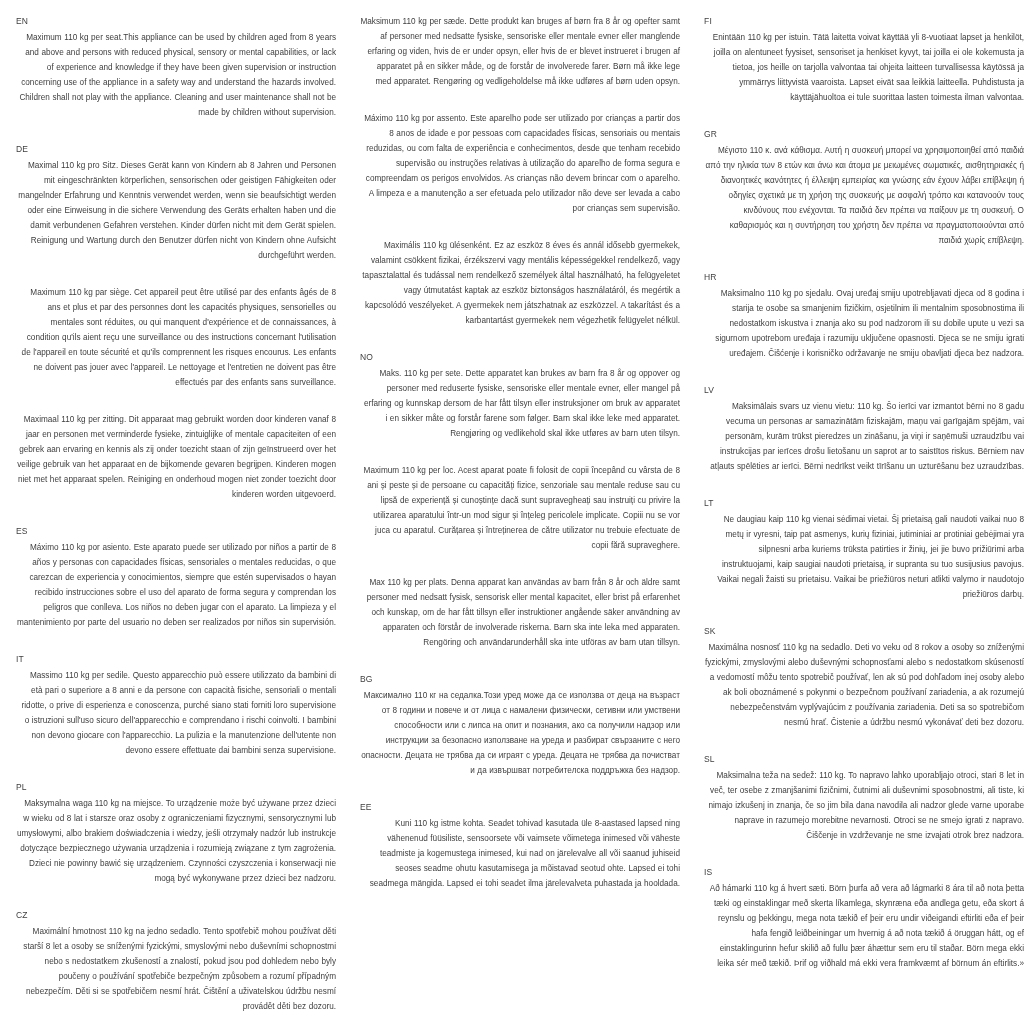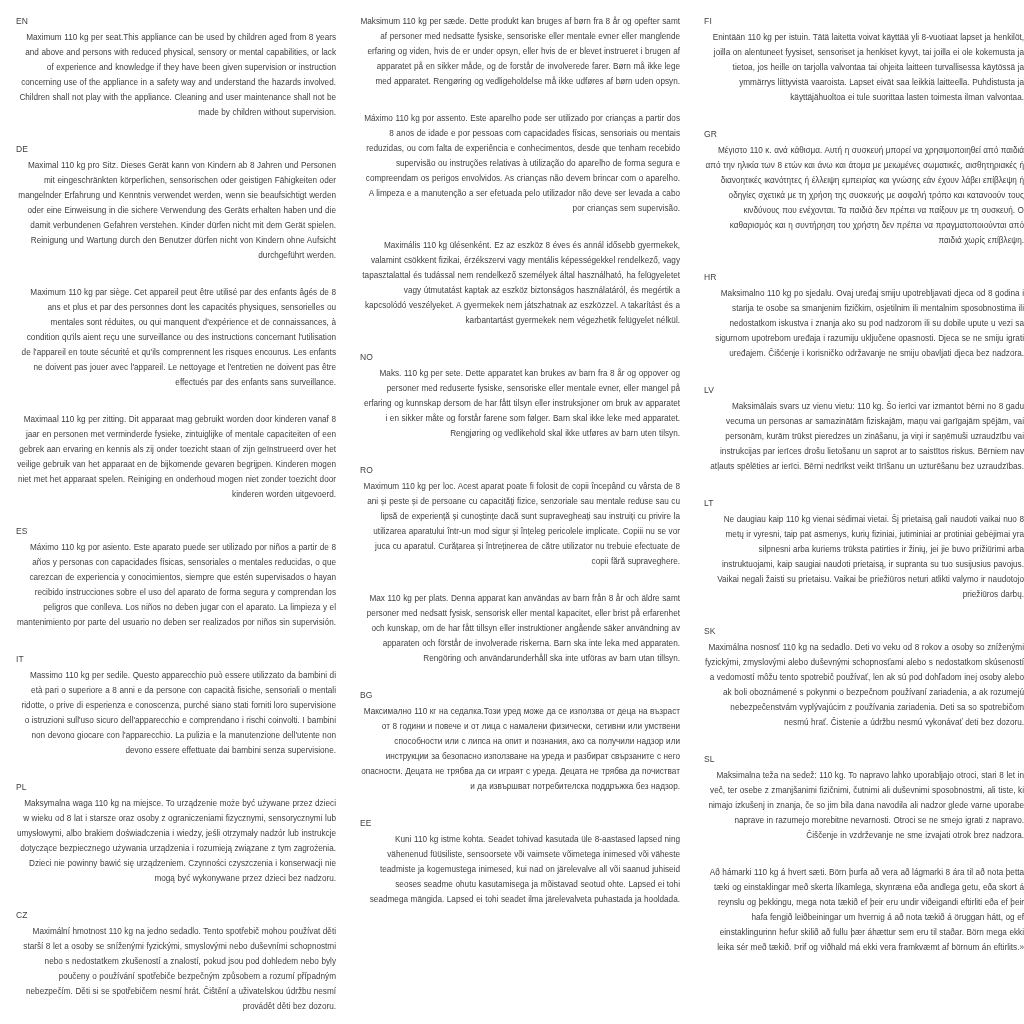--- a/index.html
+++ b/index.html
@@ -87,21 +87,20 @@
         <p class="lang-text">Máximo 110 kg por assento. Este aparelho pode ser utilizado por crianças a partir dos 8 anos de idade e por pessoas com capacidades físicas, sensoriais ou mentais reduzidas, ou com falta de experiência e conhecimentos, desde que tenham recebido supervisão ou instruções relativas à utilização do aparelho de forma segura e compreendam os perigos envolvidos. As crianças não devem brincar com o aparelho. A limpeza e a manutenção a ser efetuada pelo utilizador não deve ser levada a cabo por crianças sem supervisão.</p>
       </div>
       <div class="section">
         <p class="lang-text">Maximális 110 kg ülésenként. Ez az eszköz 8 éves és annál idősebb gyermekek, valamint csökkent fizikai, érzékszervi vagy mentális képességekkel rendelkező, vagy tapasztalattal és tudással nem rendelkező személyek által használható, ha felügyeletet vagy útmutatást kaptak az eszköz biztonságos használatáról, és megértik a kapcsolódó veszélyeket. A gyermekek nem játszhatnak az eszközzel. A takarítást és a karbantartást gyermekek nem végezhetik felügyelet nélkül.</p>
       </div>
       <div class="section">
         <div class="lang-code">NO</div>
         <p class="lang-text">Maks. 110 kg per sete. Dette apparatet kan brukes av barn fra 8 år og oppover og personer med reduserte fysiske, sensoriske eller mentale evner, eller mangel på erfaring og kunnskap dersom de har fått tilsyn eller instruksjoner om bruk av apparatet i en sikker måte og forstår farene som følger. Barn skal ikke leke med apparatet. Rengjøring og vedlikehold skal ikke utføres av barn uten tilsyn.</p>
       </div>
       <div class="section">
-        <div class="lang-code">RO</div>
         <p class="lang-text">Maximum 110 kg per loc. Acest aparat poate fi folosit de copii începând cu vârsta de 8 ani și peste și de persoane cu capacități fizice, senzoriale sau mentale reduse sau cu lipsă de experiență și cunoștințe dacă sunt supravegheați sau instruiți cu privire la utilizarea aparatului într-un mod sigur și înțeleg pericolele implicate. Copiii nu se vor juca cu aparatul. Curățarea și întreținerea de către utilizator nu trebuie efectuate de copii fără supraveghere.</p>
       </div>
       <div class="section">
         <p class="lang-text">Max 110 kg per plats. Denna apparat kan användas av barn från 8 år och äldre samt personer med nedsatt fysisk, sensorisk eller mental kapacitet, eller brist på erfarenhet och kunskap, om de har fått tillsyn eller instruktioner angående säker användning av apparaten och förstår de involverade riskerna. Barn ska inte leka med apparaten. Rengöring och användarunderhåll ska inte utföras av barn utan tillsyn.</p>
       </div>
       <div class="section">
         <div class="lang-code">BG</div>
         <p class="lang-text">Максимално 110 кг на седалка.Този уред може да се използва от деца на възраст от 8 години и повече и от лица с намалени физически, сетивни или умствени способности или с липса на опит и познания, ако са получили надзор или инструкции за безопасно използване на уреда и разбират свързаните с него опасности. Децата не трябва да си играят с уреда. Децата не трябва да почистват и да извършват потребителска поддръжка без надзор.</p>
       </div>
       <div class="section">
@@ -132,16 +131,17 @@
       </div>
       <div class="section">
         <div class="lang-code">SK</div>
         <p class="lang-text">Maximálna nosnosť 110 kg na sedadlo. Deti vo veku od 8 rokov a osoby so zníženými fyzickými, zmyslovými alebo duševnými schopnosťami alebo s nedostatkom skúseností a vedomostí môžu tento spotrebič používať, len ak sú pod dohľadom inej osoby alebo ak boli oboznámené s pokynmi o bezpečnom používaní zariadenia, a ak rozumejú nebezpečenstvám vyplývajúcim z používania zariadenia. Deti sa so spotrebičom nesmú hrať. Čistenie a údržbu nesmú vykonávať deti bez dozoru.</p>
       </div>
       <div class="section">
         <div class="lang-code">SL</div>
         <p class="lang-text">Maksimalna teža na sedež: 110 kg. To napravo lahko uporabljajo otroci, stari 8 let in več, ter osebe z zmanjšanimi fizičnimi, čutnimi ali duševnimi sposobnostmi, ali tiste, ki nimajo izkušenj in znanja, če so jim bila dana navodila ali nadzor glede varne uporabe naprave in razumejo morebitne nevarnosti. Otroci se ne smejo igrati z napravo. Čiščenje in vzdrževanje ne sme izvajati otrok brez nadzora.</p>
       </div>
       <div class="section">
+        <div class="lang-code">IS</div>
         <p class="lang-text">Að hámarki 110 kg á hvert sæti. Börn þurfa að vera að lágmarki 8 ára til að nota þetta tæki og einstaklingar með skerta líkamlega, skynræna eða andlega getu, eða skort á reynslu og þekkingu, mega nota tækið ef þeir eru undir viðeigandi eftirliti eða ef þeir hafa fengið leiðbeiningar um hvernig á að nota tækið á öruggan hátt, og ef einstaklingurinn hefur skilið að fullu þær áhættur sem eru til staðar. Börn mega ekki leika sér með tækið. Þrif og viðhald má ekki vera framkvæmt af börnum án eftirlits.»</p>
       </div>
     </div>
 </div>
 
 </body></html>

